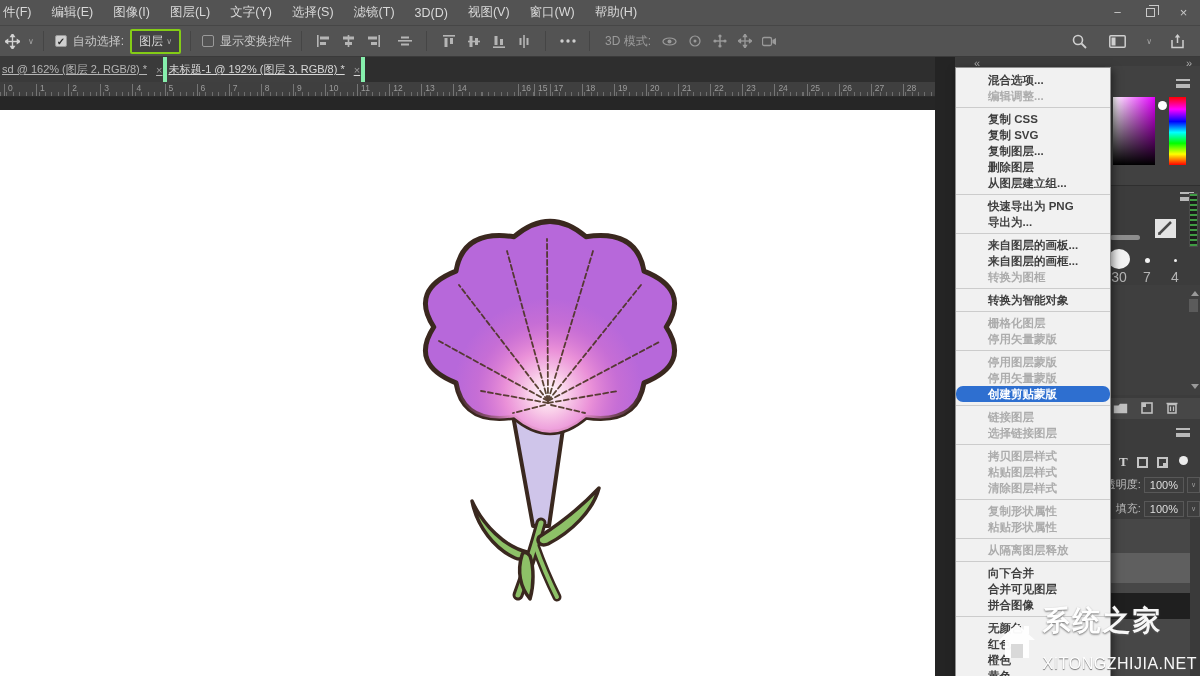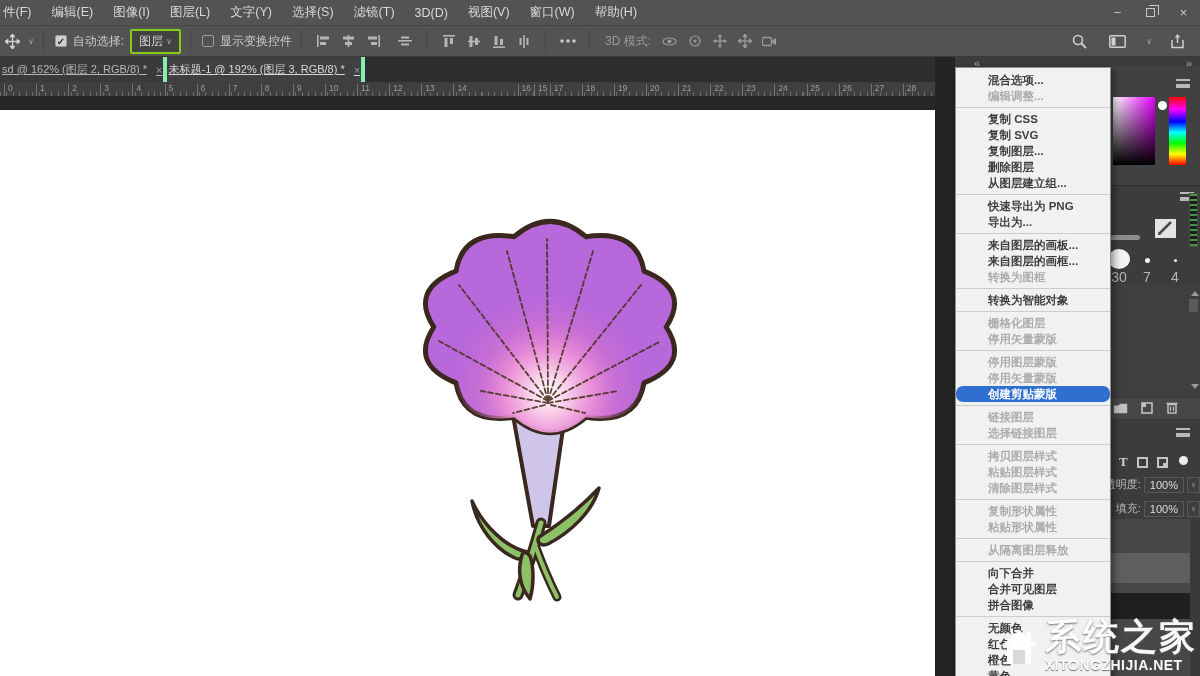--- a/index.html
+++ b/index.html
@@ -108,23 +108,23 @@
               padding-top:4px; font-size:11.5px; }
   .ci { height:16px; line-height:16px; padding-left:32px; color:#3f3f3f; white-space:nowrap; overflow:hidden;font-weight:bold; }
   .ci.disabled { color:#acacac; }
   .ci.highlight { background:#2e6fd0; color:#ffffff;border-radius:7px; }
   .csep { border-top:1px solid #cccccc; margin:3px 0; }
 
   
   .watermark { position:absolute; right:3px; bottom:4px; z-index:20; display:flex; align-items:center; gap:5px;
                color:#ffffff; opacity:.96; }
   .wm-text { display:flex; flex-direction:column; align-items:flex-start; line-height:1; }
-  .wm-title { font-size:36px; font-weight:bold; letter-spacing:2px;
+  .wm-title { font-size:28px; font-weight:bold; letter-spacing:2px;
               text-shadow:0 1px 2px rgba(90,90,90,.9); }
-  .wm-url { font-size:14px; font-weight:bold; letter-spacing:.5px; margin-top:3px;
+  .wm-url { font-size:16px; font-weight:normal; letter-spacing:.5px; margin-top:21px;
             text-shadow:0 1px 1px rgba(90,90,90,.9); }
 </style>
 </head>
 <body>
 
 <div id="app">
 
   <div class="menubar">
     <div class="menubar-items">
         <div class="mitem">件(F)</div>

